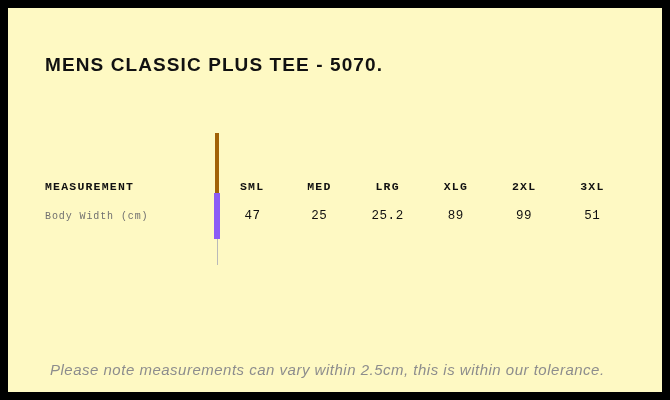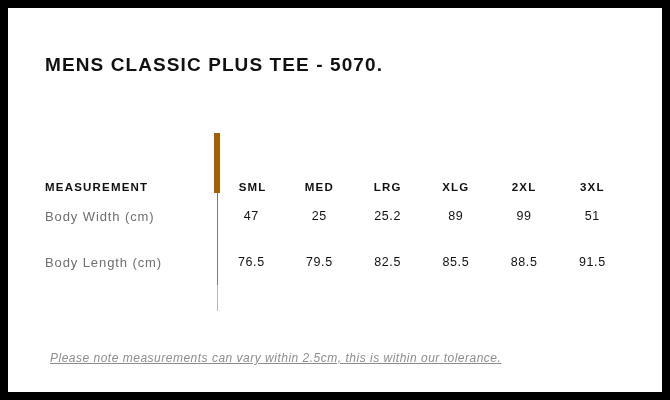--- a/index.html
+++ b/index.html
@@ -12,21 +12,21 @@
     background: #000000;
     font-family: "Liberation Sans", sans-serif;
     overflow: hidden;
   }
   .page {
     position: absolute;
     left: 8px;
     top: 8px;
     width: 654px;
     height: 384px;
-    background: #ffffff;
+    background: #fef9c3;
     box-sizing: border-box;
   }
   .title {
     position: absolute;
     left: 37px;
     top: 46px;
     font-size: 19px;
     font-weight: bold;
     letter-spacing: 1.1px;
     color: #111111;
@@ -40,20 +40,21 @@
   }
   table.size-table {
     border-collapse: collapse;
     width: 582px;
     table-layout: fixed;
   }
   table.size-table th,
   table.size-table td {
     padding: 0;
     margin: 0;
+    font-family: Liberation Mono, monospace;
   }
   th.measurement-head {
     text-align: left;
     font-size: 11.5px;
     font-weight: bold;
     letter-spacing: 1.2px;
     color: #111111;
     height: 60px;
     vertical-align: bottom;
     padding-bottom: 10px;
@@ -62,65 +63,64 @@
   }
   th.size-head {
     text-align: center;
     font-size: 11.5px;
     font-weight: bold;
     letter-spacing: 1.2px;
     color: #111111;
     height: 60px;
     vertical-align: bottom;
     padding-bottom: 10px;
-    border-left: 6px solid #a16207;
+    border-left: 4px solid #a16207;
     box-sizing: border-box;
   }
   th.size-head.no-rule {
     border-left: none;
   }
   td.row-label {
     text-align: left;
-    font-size: 13px;
+    font-size: 10px;
     letter-spacing: 0.9px;
     color: #6f6f6f;
     height: 46px;
     vertical-align: middle;
     box-sizing: border-box;
   }
   td.cell {
     text-align: center;
     font-size: 12.5px;
     letter-spacing: 0.6px;
     color: #111111;
     height: 46px;
     vertical-align: middle;
-    border-left: 1px solid #8b5cf6;
+    border-left: 6px solid #8b5cf6;
     box-sizing: border-box;
   }
   td.cell.no-rule {
     border-left: none;
   }
   tr.spacer-row td {
     height: 26px;
     padding: 0;
   }
   tr.spacer-row td.rule {
     border-left: 1px solid #b9b9b9;
   }
   .note {
     position: absolute;
     left: 42px;
-    top: 343px;
-    font-size: 12px;
+    top: 353px;
+    font-size: 15px;
     font-style: italic;
     letter-spacing: 0.5px;
     color: #8d8d8d;
     white-space: nowrap;
-    text-decoration: underline;
   }
 </style>
 </head>
 <body>
 
 <div class="page">
 
   <div class="title">MENS CLASSIC PLUS TEE - 5070.</div>
 
   <div class="table-wrap">
@@ -139,29 +139,20 @@
       <tbody>
         <tr>
           <td class="row-label">Body Width (cm)</td>
           <td class="cell">47</td>
           <td class="cell no-rule">25</td>
           <td class="cell no-rule">25.2</td>
           <td class="cell no-rule">89</td>
           <td class="cell no-rule">99</td>
           <td class="cell no-rule">51</td>
         </tr>
-        <tr>
-          <td class="row-label">Body Length (cm)</td>
-          <td class="cell">76.5</td>
-          <td class="cell no-rule">79.5</td>
-          <td class="cell no-rule">82.5</td>
-          <td class="cell no-rule">85.5</td>
-          <td class="cell no-rule">88.5</td>
-          <td class="cell no-rule">91.5</td>
-        </tr>
         <tr class="spacer-row">
           <td></td>
           <td class="rule"></td>
           <td></td>
           <td></td>
           <td></td>
           <td></td>
           <td></td>
         </tr>
       </tbody>

